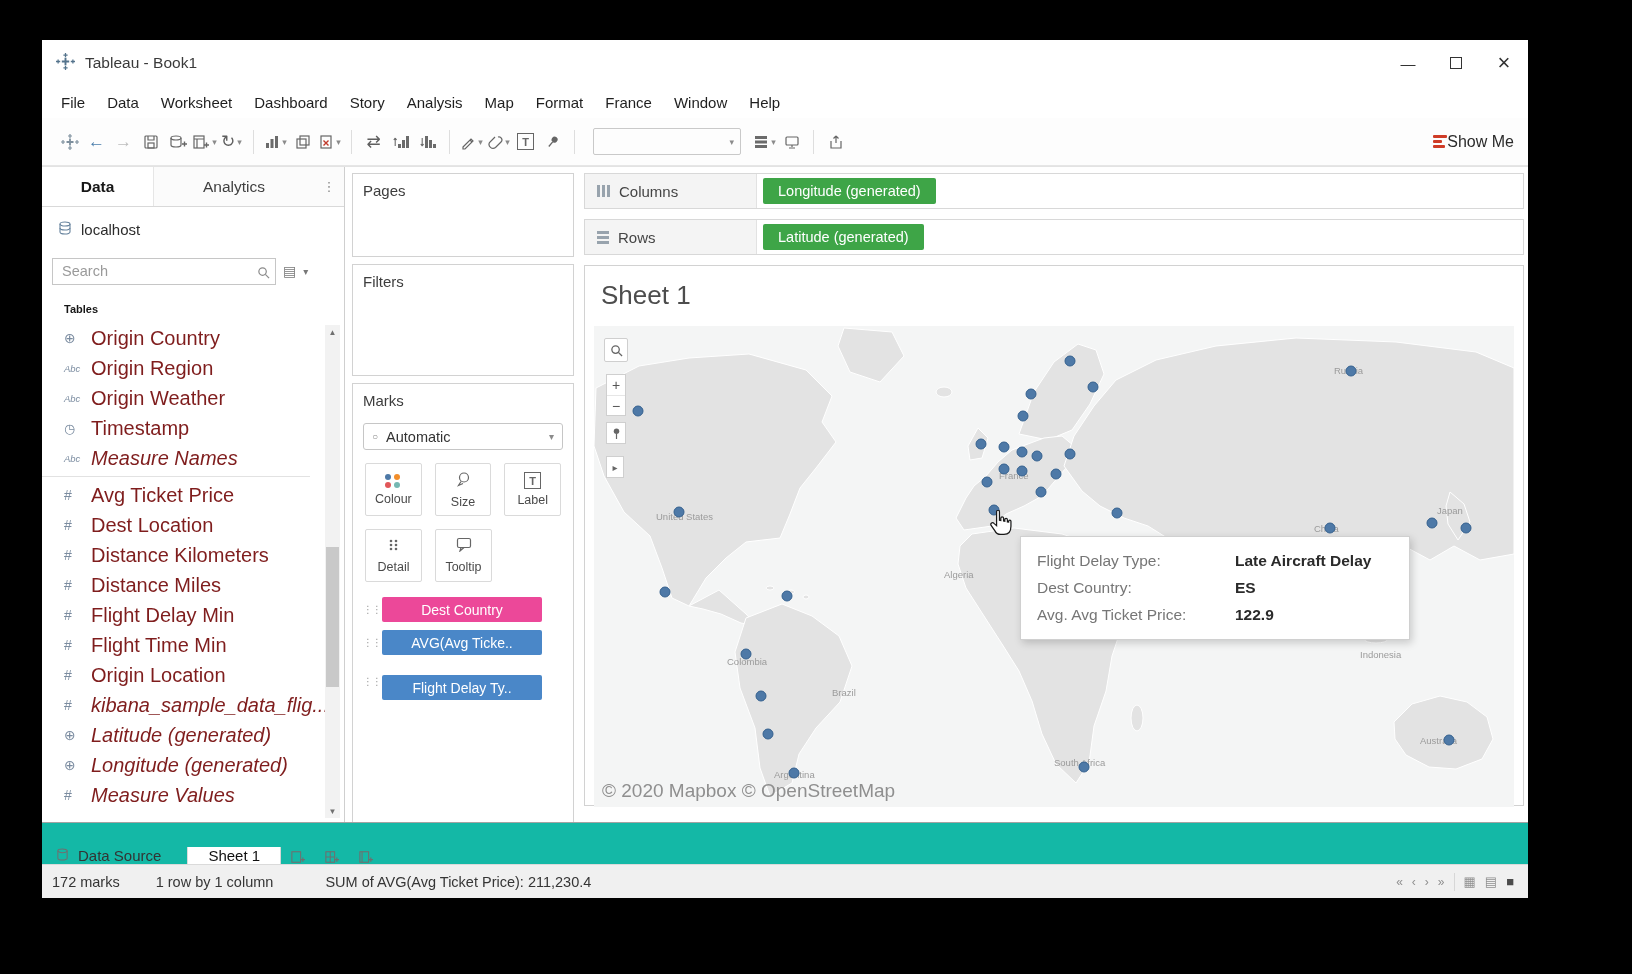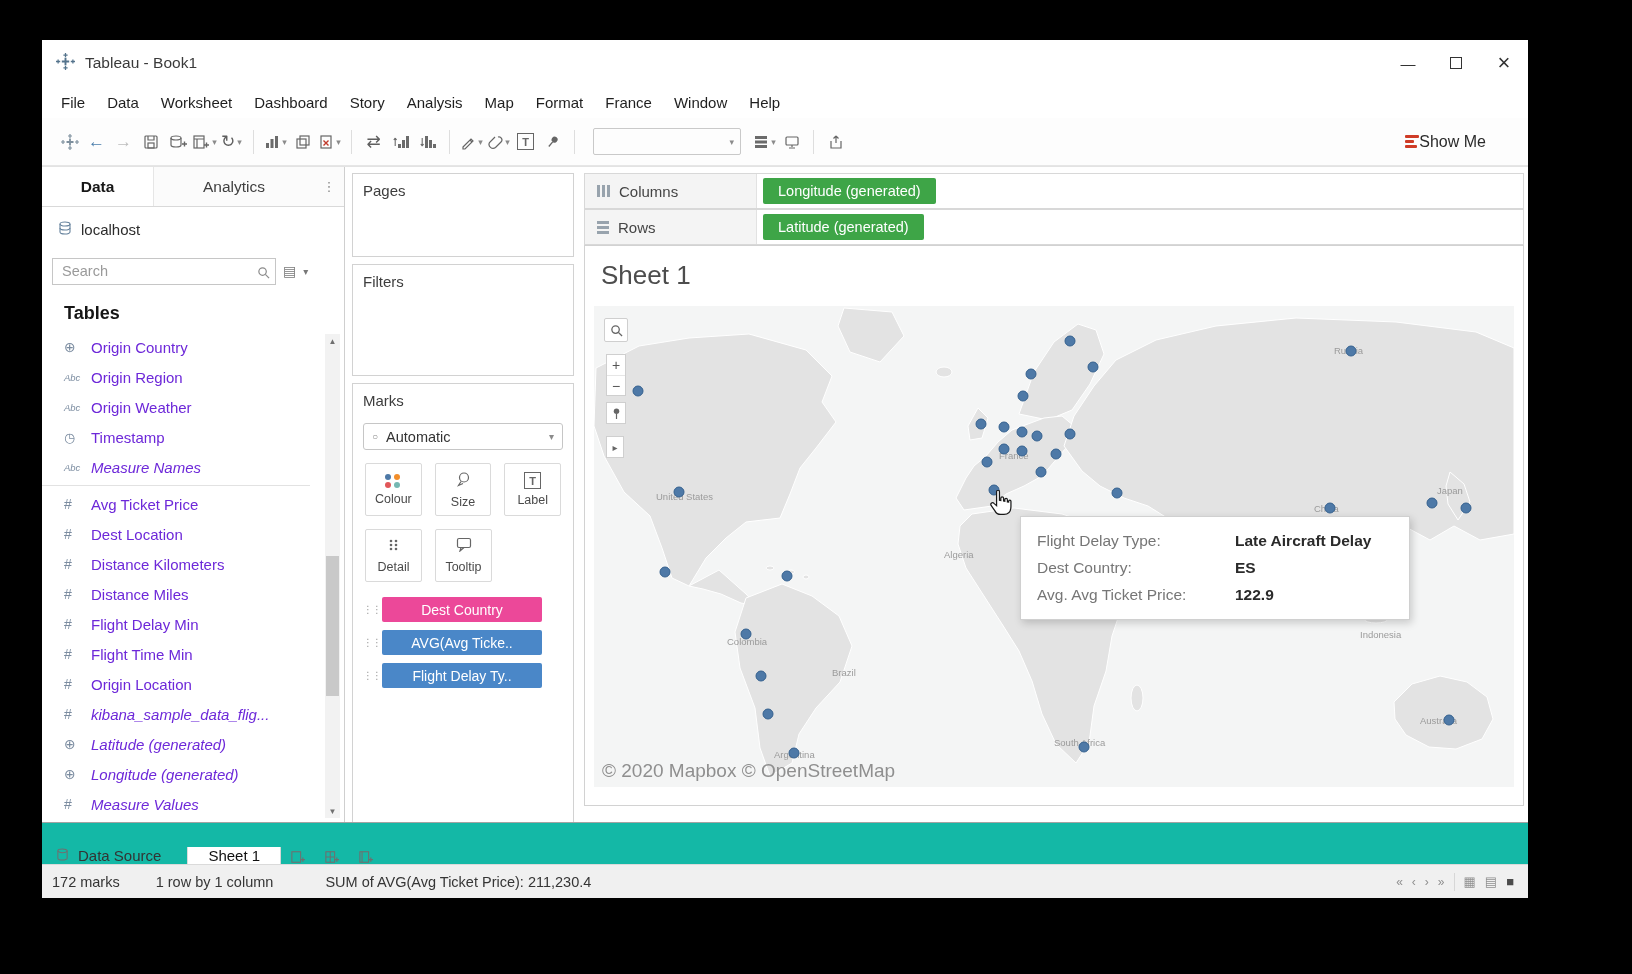--- a/index.html
+++ b/index.html
@@ -18,48 +18,48 @@
 
 .toolbar{height:48px;display:flex;align-items:center;padding:0 14px;background:#fdfdfd;border-bottom:1px solid #e6e6e6;flex-shrink:0}
 .tbtn{height:30px;min-width:27px;display:flex;align-items:center;justify-content:center;color:#5f5f5f;font-size:17px}
 .tbtn svg{display:block}
 .dim{color:#bdbdbd}
 .blue{color:#4a7dab}
 .caret{font-size:9px;color:#8b8b8b;margin-left:2px}
 .tsep{width:1px;height:24px;background:#dedede;margin:0 8px;flex-shrink:0}
 .fitbox{width:148px;height:27px;border:1px solid #c9c9c9;border-radius:2px;display:flex;align-items:center;justify-content:flex-end;padding:0 6px;margin:0 10px;color:#888}
 .tbox{width:17px;height:17px;border:1.3px solid #666;display:flex;align-items:center;justify-content:center;font-size:11px;font-weight:bold;color:#666}
-.showme{margin-left:auto;margin-right:28px;display:flex;align-items:center;font-size:16px;color:#2b2b2b}
+.showme{margin-left:auto;display:flex;align-items:center;font-size:16px;color:#2b2b2b}
 .showme-icon{display:flex;flex-direction:column;gap:2px}
 .showme-icon i{height:3px;border-radius:1px;background:#cf3c27;display:block}
 .showme-icon i:nth-child(1){width:14px}.showme-icon i:nth-child(2){width:9px}.showme-icon i:nth-child(3){width:12px}
 
 .main{flex:1;display:flex;border-top:1px solid #e3e3e3;min-height:0}
 
 .datapane{width:303px;border-right:1px solid #cfcfcf;display:flex;flex-direction:column;flex-shrink:0}
 .pane-tabs{height:40px;display:flex;border-bottom:1px solid #d9d9d9}
 .pane-tab{display:flex;align-items:center;justify-content:center;font-size:15.5px}
 .pane-tab.data{width:112px;color:#161616;font-weight:bold;background:#fff;border-right:1px solid #e6e6e6}
 .pane-tab.analytics{flex:1;color:#3f3f3f;background:#fbfbfb}
 .pane-opts{width:30px;display:flex;align-items:center;justify-content:center;color:#8a8a8a;background:#fbfbfb;font-size:13px}
 .conn-row{height:44px;display:flex;align-items:center;padding-left:16px;gap:9px;font-size:15px;color:#2c2c2c}
 .conn-icon{color:#64819c;font-size:14px}
 .search-row{height:40px;display:flex;align-items:center;padding:0 8px 0 10px;gap:7px}
 .search-wrap{position:relative;width:224px}
 .search-wrap input{width:100%;height:27px;border:1px solid #c6c6c6;padding:0 26px 0 9px;font-size:14.5px;color:#701a75;outline:none;background:#fff}
 .search-wrap input::placeholder{color:#9a9a9a}
 .search-mag{position:absolute;right:6px;top:7px}
 .viewas{color:#787878;font-size:14px}
-.tables-title{padding:12px 0 8px 22px;font-size:18px;font-weight:bold;color:#161616}
+.tables-title{padding:12px 0 8px 22px;font-size:11px;font-weight:bold;color:#161616}
 .fields{flex:1;position:relative;overflow:hidden;padding-right:22px}
 .field-row{height:30px;display:flex;align-items:center;padding-left:22px}
 .ficon{width:27px;color:#7b8ca0;font-size:14px;flex-shrink:0}
 .ficon.abc{font-size:9.5px;font-style:italic;letter-spacing:0}
 .ficon.datetime{font-size:13px}
-.flabel{font-size:15px;color:#6d28d9;white-space:nowrap}
+.flabel{font-size:20px;color:#7f1d1d;white-space:nowrap}
 .flabel.it{font-style:italic}
 .fdivider{border-top:1px solid #e2e2e2;margin:3px 12px 3px 0}
 .vscroll{position:absolute;top:2px;right:4px;bottom:4px;width:15px;background:#f2f2f2;font-size:8px;color:#6f6f6f}
 .sarrow{height:14px;display:flex;align-items:center;justify-content:center}
 .sarrow.down{position:absolute;bottom:0;left:0;right:0}
 .vthumb{position:absolute;left:1px;width:13px;top:222px;height:140px;background:#c9c9c9}
 
 .cardscol{width:236px;padding:6px 7px 0 7px;flex-shrink:0}
 .card{border:1px solid #d2d2d2;background:#fff;margin-bottom:7px}
 .card-title{padding:8px 10px 6px;font-size:15px;color:#3d3d3d}
@@ -73,21 +73,21 @@
 .mbtn{width:57px;height:53px;border:1px solid #dadada;border-radius:2px;display:flex;flex-direction:column;align-items:center;justify-content:center;gap:4px;background:#fff}
 .mbtn .mlabel{font-size:12.5px;color:#4a4a4a}
 .colour-dots{display:grid;grid-template-columns:7px 7px;gap:2px}
 .colour-dots i{width:6px;height:6px;border-radius:50%;display:block}
 .pills{padding:15px 10px 0;display:flex;flex-direction:column;gap:8px}
 .pill-row{display:flex;align-items:center;gap:7px}
 .grip{color:#9f9f9f;font-size:10px;letter-spacing:-1px;width:12px}
 .pill{width:160px;height:25px;border-radius:2px;color:#fff;font-size:14px;display:flex;align-items:center;justify-content:center;white-space:nowrap}
 
 .viewarea{flex:1;display:flex;flex-direction:column;min-width:0;padding:6px 4px 16px 3px}
-.shelf{height:36px;border:1px solid #d8d8d8;display:flex;align-items:center;background:#fff;flex-shrink:0}
+.shelf{height:36px;border:1px solid #d8d8d8;display:flex;align-items:center;margin-bottom:10px;background:#fff;flex-shrink:0}
 .shelf-label{width:172px;height:100%;background:#f4f4f4;border-right:1px solid #e2e2e2;display:flex;align-items:center;gap:9px;padding-left:12px;font-size:15px;color:#454545}
 .icon-cols{display:flex;gap:2px}.icon-cols i{width:3px;height:12px;background:#98a3ad;display:block}
 .icon-rows{display:flex;flex-direction:column;gap:2px}.icon-rows i{width:12px;height:3px;background:#98a3ad;display:block}
 .gpill{margin-left:6px;height:26px;border-radius:2px;color:#fff;font-size:14.5px;display:flex;align-items:center;padding:0 15px;white-space:nowrap}
 .sheet-panel{flex:1;border:1px solid #d2d2d2;position:relative;background:#fff}
 .sheet-title{position:absolute;left:16px;top:14px;font-size:26px;color:#4d4d4d}
 .mapwrap{position:absolute;left:9px;top:60px;width:920px;height:481px;background:#f4f5f5;overflow:hidden}
 .worldmap{position:absolute;left:0;top:0}
 .attribution{position:absolute;left:8px;bottom:5px;font-size:19px;color:#8f8f8f}
 .mapc{position:absolute;background:#fff;border:1px solid #cfcfcf;color:#555;display:flex;align-items:center;justify-content:center}
@@ -459,21 +459,21 @@
             <div class="pill-row">
               <span class="grip">⋮⋮</span>
               <div class="pill" style="background: #ec4899;">Dest Country</div>
             </div>
             <div class="pill-row">
               <span class="grip">⋮⋮</span>
               <div class="pill" style="background: rgb(74, 135, 200);">AVG(Avg Ticke..</div>
             </div>
             <div class="pill-row">
               <span class="grip">⋮⋮</span>
-              <div class="pill" style="background: rgb(74, 135, 200);">Flight Delay Ty..</div>
+              <div class="pill" style="background: rgb(74, 135, 200); margin-top: 12px;">Flight Delay Ty..</div>
             </div>
           </div>
       </div>
     </div>
 
     <div class="viewarea">
       <div class="shelf">
         <div class="shelf-label">
           <span class="icon-cols">
               <i></i>

